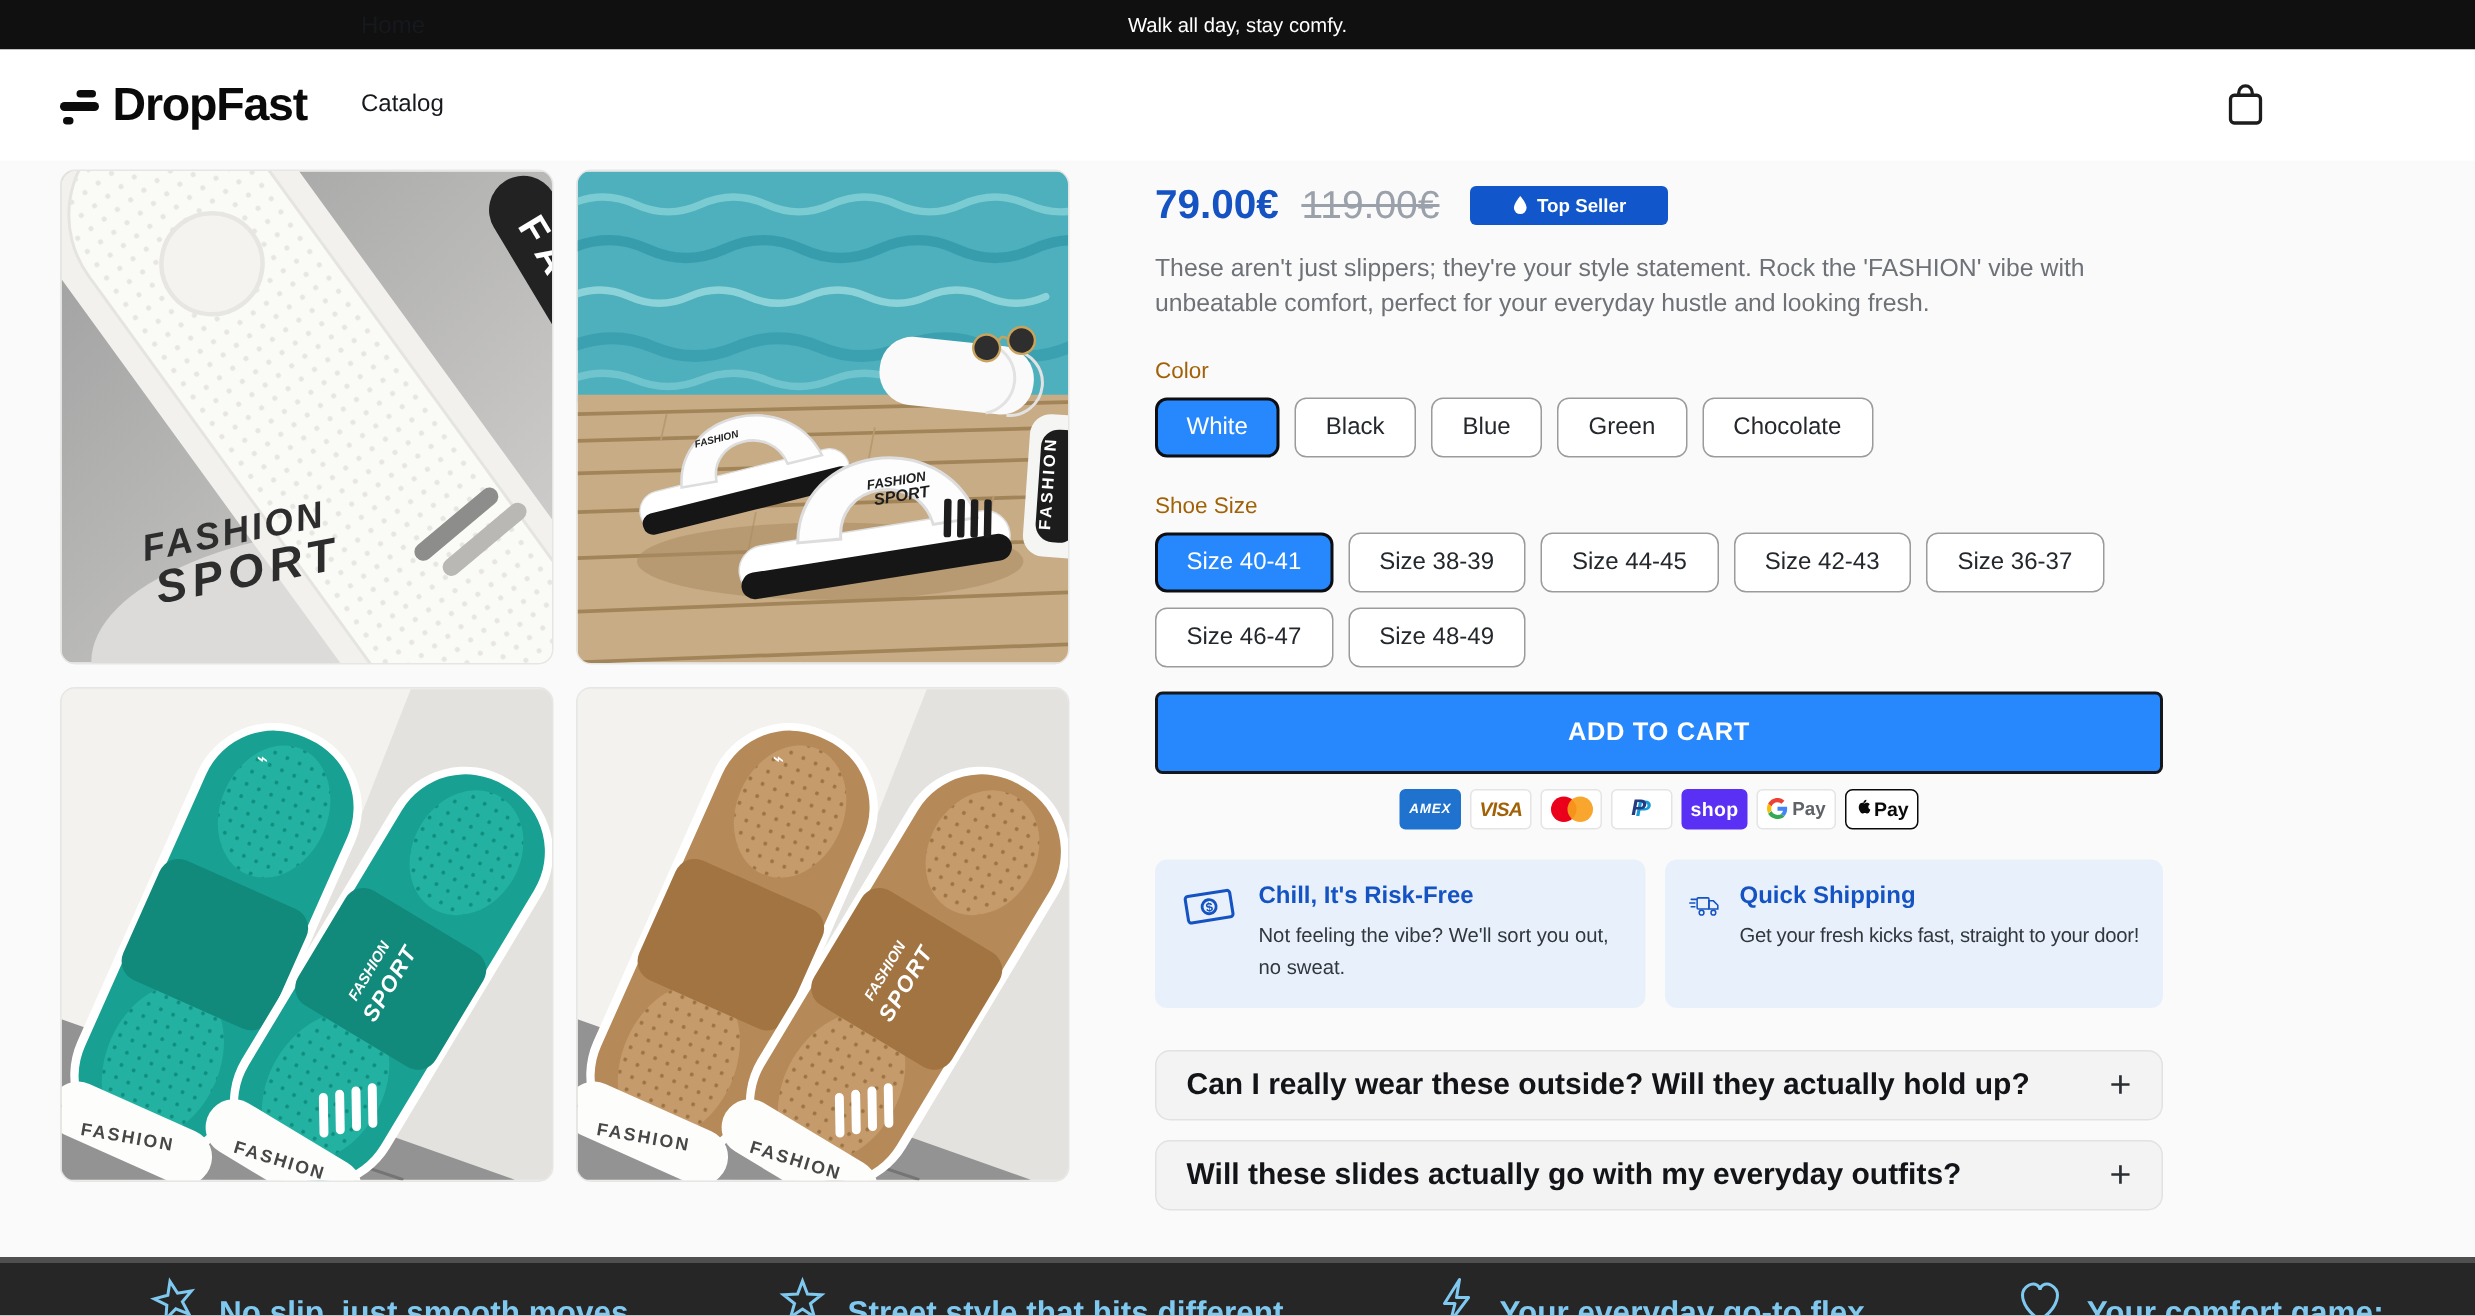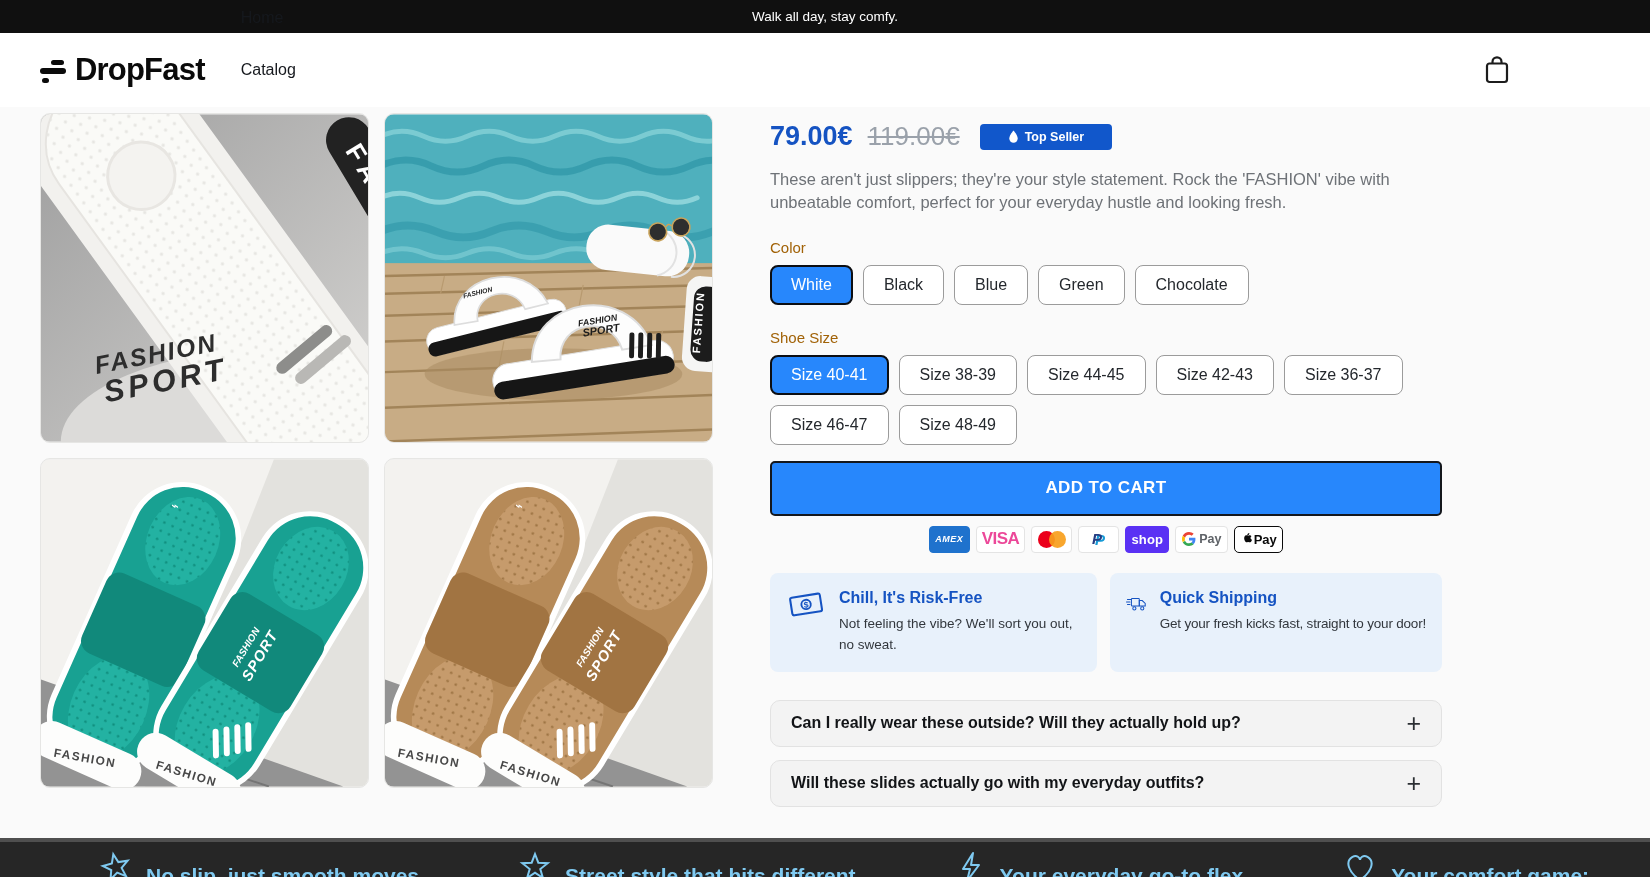--- a/index.html
+++ b/index.html
@@ -41,21 +41,21 @@
   .opt-label{margin-top:24px;margin-bottom:9px;font-size:15px;color:#a16207;}
   .swatches{display:flex;flex-wrap:wrap;gap:10px;max-width:640px;}
   .swatch{background:#fff;border:1px solid #9b9b9b;border-radius:8px;padding:10px 20px;font-size:16px;color:#24282d;cursor:pointer;}
   .swatch.selected{background:var(--accent);color:#fff;border:2px solid #0c0e12;padding:9px 19px;}
   .atc{margin-top:16px;width:672px;height:55px;background:var(--accent);border:2px solid #14171c;border-radius:5px;color:#fff;
        font-weight:700;font-size:17px;letter-spacing:.4px;display:flex;align-items:center;justify-content:center;cursor:pointer;font-family:inherit;}
   .payments{margin-top:10px;width:672px;display:flex;justify-content:center;align-items:center;gap:6px;}
   .chip{height:27px;min-width:41px;padding:0 5px;border-radius:4px;background:#fff;border:1px solid #e4e4e4;display:flex;align-items:center;justify-content:center;}
   .chip.amex{background:#1F72CD;border-color:#1F72CD;flex-direction:row;line-height:8px;}
   .chip.amex span{color:#fff;font-weight:800;font-style:italic;font-size:9px;letter-spacing:.5px;}
-  .chip.visa span{color:#ec4899;font-weight:800;font-size:17px;letter-spacing:-.5px;}
+  .chip.visa span{color:#a16207;font-style:italic;font-weight:800;font-size:13px;letter-spacing:-.5px;}
   .mc-circles{position:relative;width:28px;height:17px;}
   .mc-circles i{position:absolute;top:0;width:17px;height:17px;border-radius:50%;}
   .mc-circles .red{left:0;background:#EB001B;}
   .mc-circles .org{left:11px;background:#F79E1B;opacity:.92;}
   .pp{position:relative;width:14px;height:18px;}
   .pp span{position:absolute;font-style:italic;font-weight:800;font-size:15px;}
   .pp .light{color:#179BD7;left:3px;top:1px;}
   .pp .dark{color:#253B80;left:0;top:0;}
   .chip.shop{background:#5A31F4;border-color:#5A31F4;}
   .chip.shop span{color:#fff;font-weight:700;font-size:13px;letter-spacing:.2px;}
@@ -68,21 +68,21 @@
   .card{background:var(--card-bg);border-radius:8px;padding:16px 16px;display:flex;gap:13px;align-items:flex-start;}
   .card.c1{width:337px;}
   .card.c2{width:332px;}
   .card-title{font-size:16px;font-weight:700;color:var(--deep-blue);}
   .card-body{margin-top:7px;font-size:13.5px;color:#32373d;line-height:1.55;}
   .card.c1 .card-body{max-width:238px;}
   .card.c2 .card-body{white-space:nowrap;letter-spacing:-.2px;}
 
   .faq{margin-top:28px;display:flex;flex-direction:column;gap:13px;}
   .faq-row{width:672px;height:47px;background:#F3F3F3;border:1px solid #E2E2E2;border-radius:10px;display:flex;align-items:center;justify-content:space-between;padding:0 20px;cursor:pointer;}
-  .faq-q{font-weight:700;font-size:16px;color:#121417;}
+  .faq-q{font-weight:700;font-size:20px;color:#121417;}
   .faq-plus{font-size:25px;font-weight:300;color:#2b2f33;line-height:1;}
 
   
   .footer{position:absolute;left:0;right:0;bottom:0;height:39px;background:var(--footer-bg);border-top:4px solid #4f4f4f;overflow:hidden;
           display:flex;align-items:flex-start;gap:100px;padding:9px 0 0 100px;white-space:nowrap;}
   .f-item{display:flex;align-items:flex-start;gap:14px;flex:none;}
   .f-item span{margin-top:13px;font-size:21px;font-weight:700;color:var(--footer-text);}
 </style>
 </head>
 <body>

